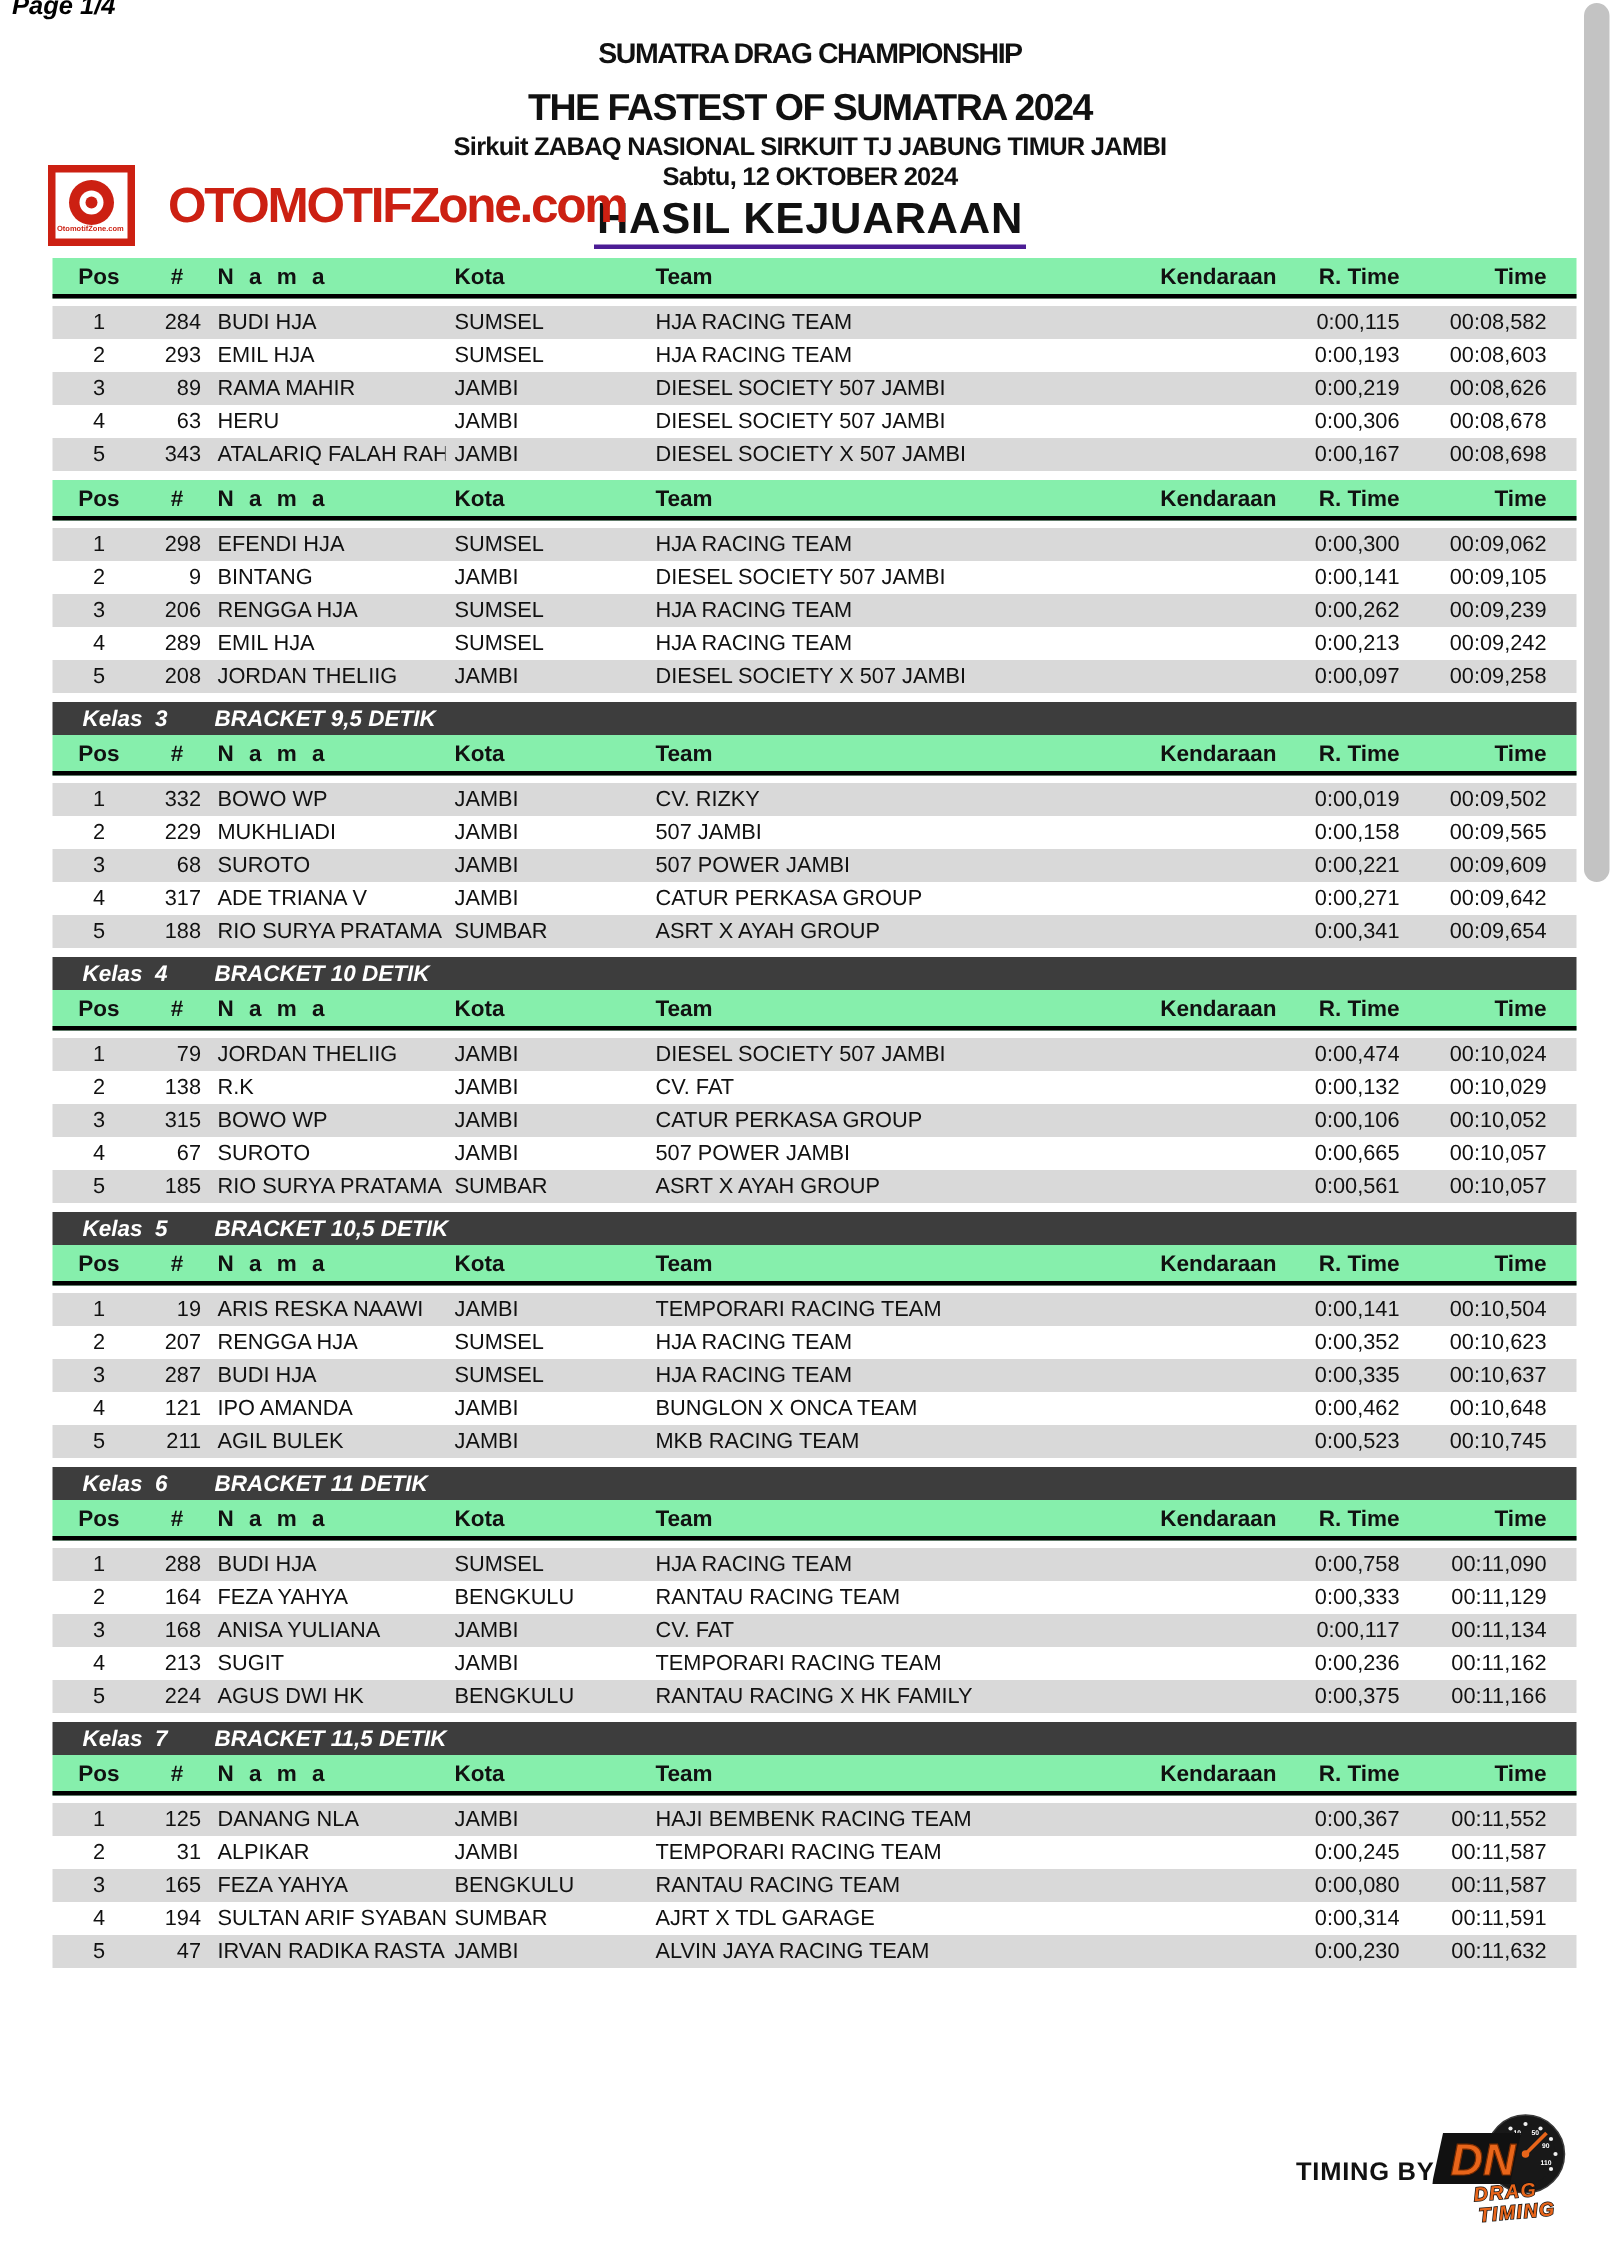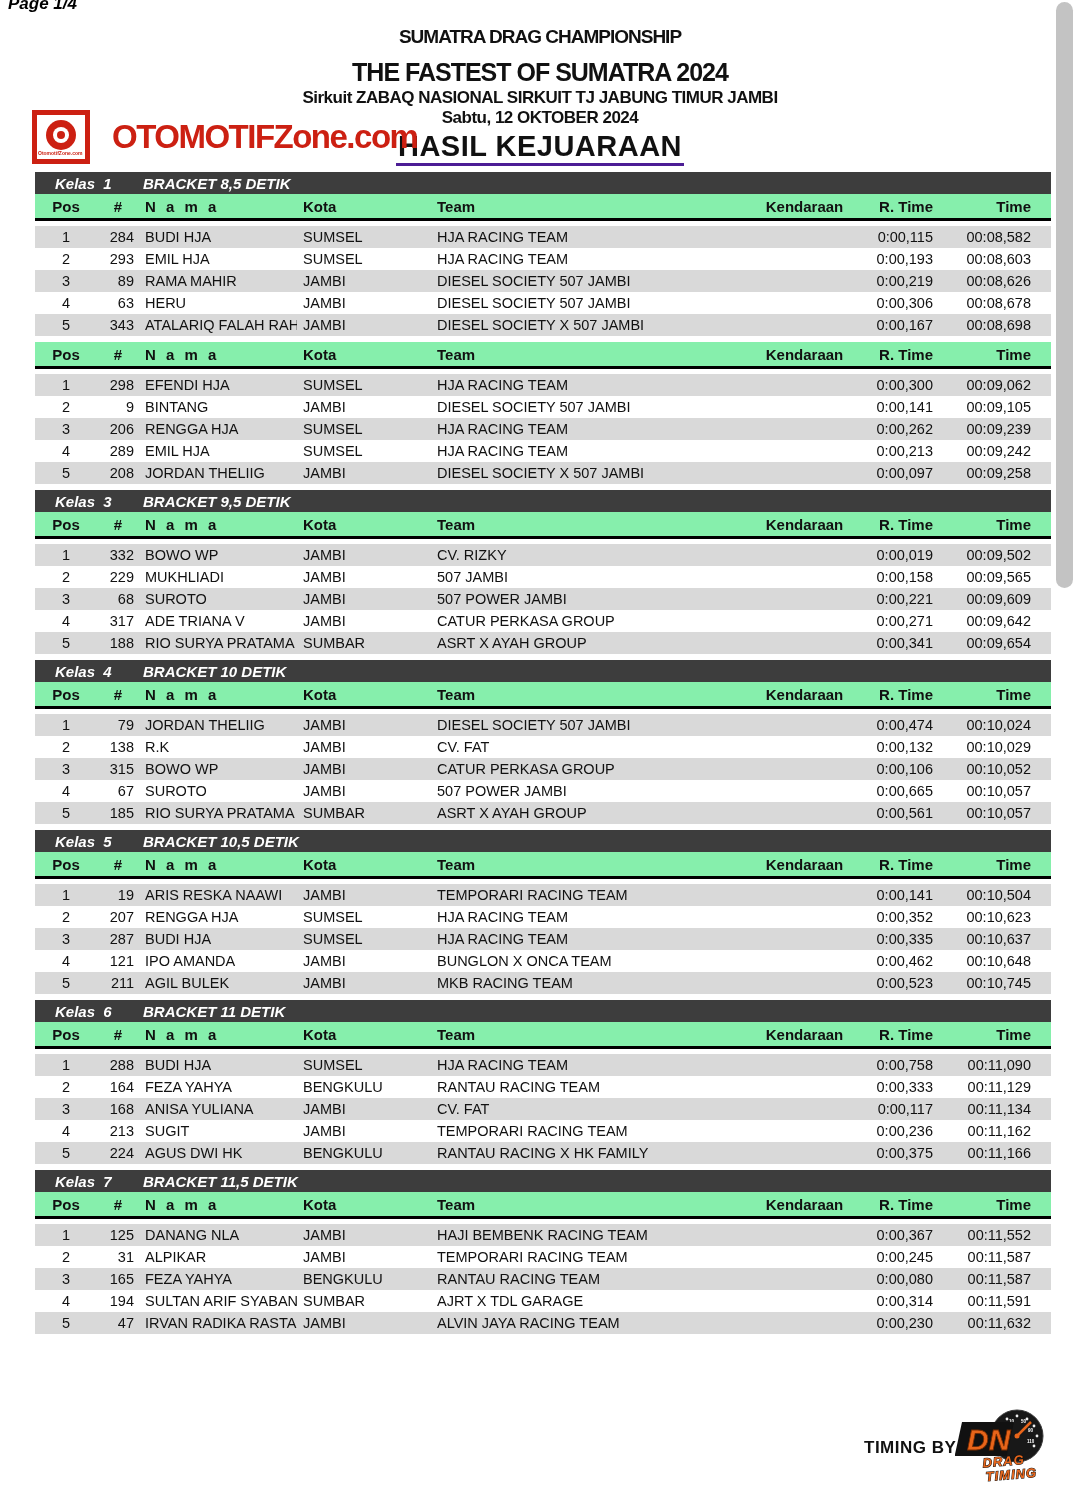--- a/index.html
+++ b/index.html
@@ -57,21 +57,21 @@
   .tbody{padding-top:5px;}
   .trow{display:flex;height:22px;align-items:center;font-size:14.5px;}
   .trow.shade{background:#d9d9d9;}
   .trow.white{background:#ffffff;}
   .cell{white-space:nowrap;overflow:hidden;box-sizing:border-box;}
   .c0{width:62px;text-align:center;}
   .c1{width:42px;text-align:right;padding-right:5px;}
   .c2{width:158px;padding-left:6px;}
   .c3{width:133px;padding-left:6px;}
   .c4{width:328px;padding-left:7px;}
-  .c5{width:93px;text-align:center;}
+  .c5{width:93px;text-align:right;}
   .c6{width:88px;text-align:right;padding-right:6px;}
   .c7{width:112px;text-align:right;padding-right:20px;}
   .thead .c1{text-align:center;padding-right:0;}
   .thead .c2{letter-spacing:3px;}
   
   .footer{position:absolute;left:0;top:1408px;width:1080px;height:90px;}
   .timing-by{
     position:absolute;left:864px;top:30px;font-size:17px;font-weight:bold;letter-spacing:0.5px;
   }
   .dn-logo{position:absolute;left:955px;top:0px;width:90px;height:80px;}
@@ -101,24 +101,20 @@
           <div class="oz-donut-core"></div>
         </div>
       </div>
     <div class="oz-mini">OtomotifZone.com</div>
   </div>
   <div class="oz-text">OTOMOTIFZone.com</div>
 </div>
 
 <div class="tables">
   <div class="class-block">
-    <div class="class-bar">
-      <span class="kelas">Kelas  1</span>
-      <span class="bracket">BRACKET 8,5 DETIK</span>
-    </div>
     <div class="thead">
         <div class="cell c0">Pos</div>
         <div class="cell c1">#</div>
         <div class="cell c2">N a m a</div>
         <div class="cell c3">Kota</div>
         <div class="cell c4">Team</div>
         <div class="cell c5">Kendaraan</div>
         <div class="cell c6">R. Time</div>
         <div class="cell c7">Time</div>
       </div>

